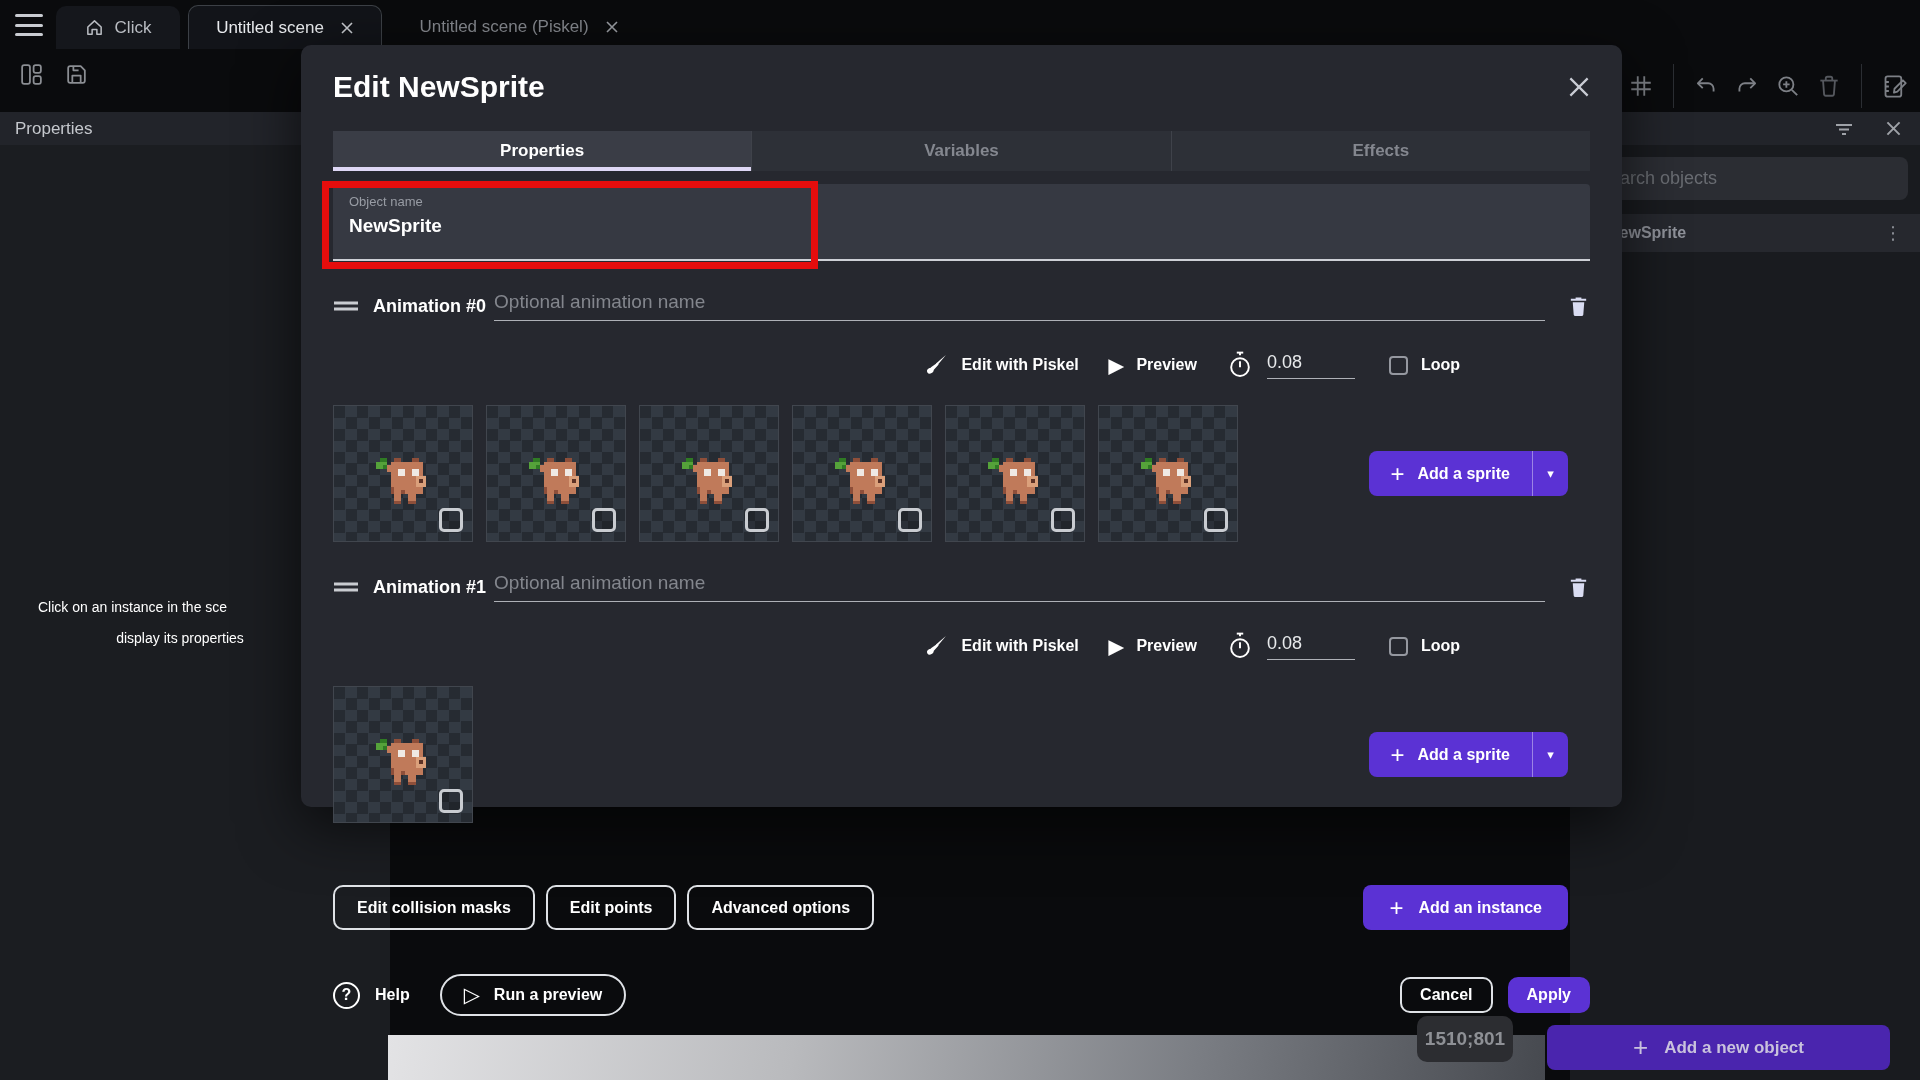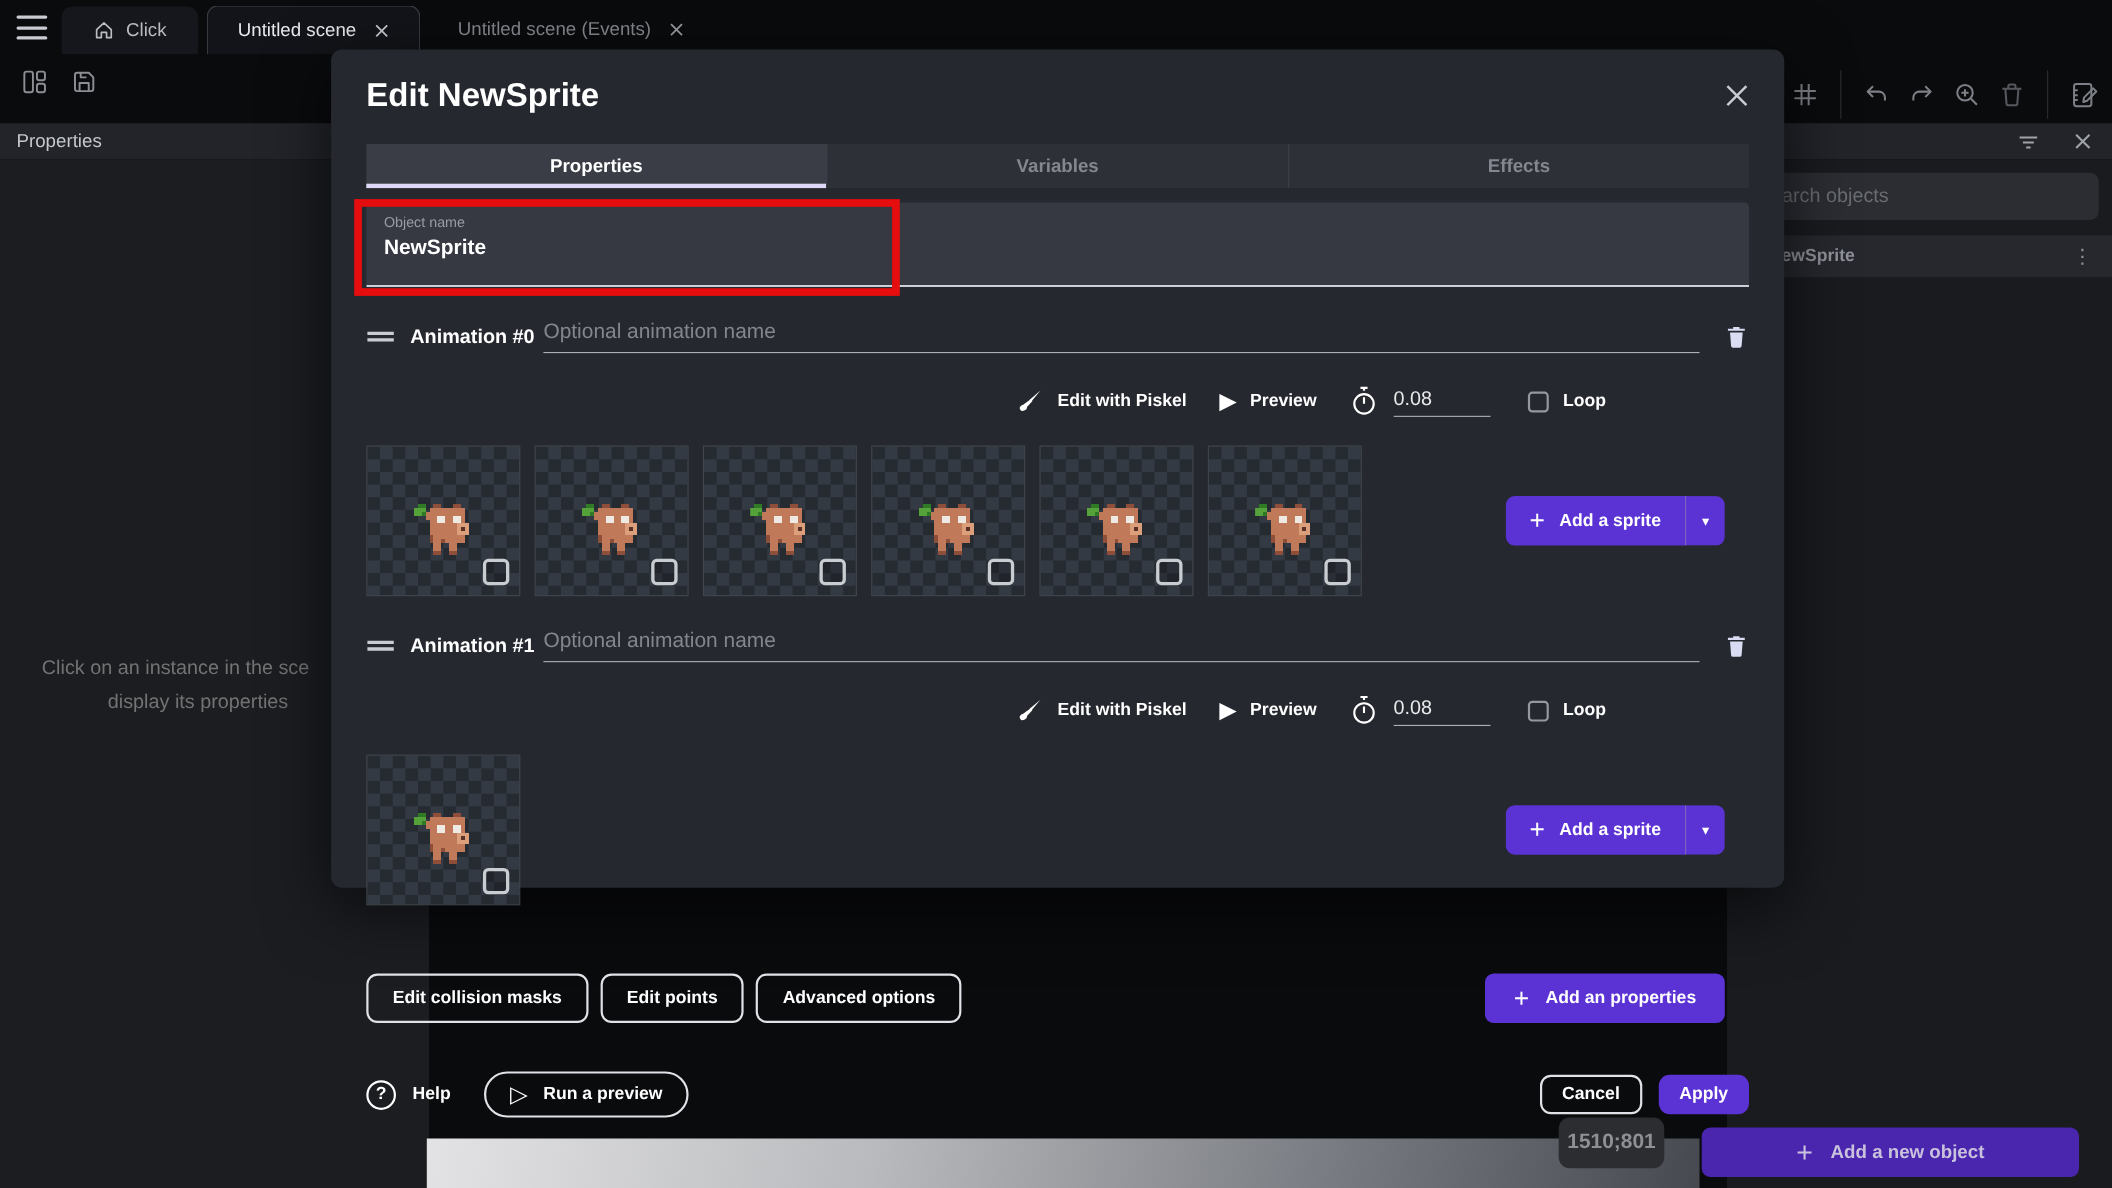--- a/index.html
+++ b/index.html
@@ -28,21 +28,21 @@
   .tool-btn { cursor:pointer; }
   .tool-btn.dim { color:#55585e; }
 
   
   .band-left { position:absolute; left:0; top:112px; width:390px; height:33px; background:#22242a; display:flex; align-items:center; }
   .band-left .band-title { margin-left:15px; color:#c5c8cd; font-size:17px; }
   .band-right { position:absolute; left:1570px; top:112px; width:350px; height:33px; background:#22242a; display:flex; align-items:center; justify-content:flex-end; gap:30px; padding-right:18px; color:#9fa2a8; }
 
   
   .left-panel { position:absolute; left:0; top:145px; width:390px; height:935px; background:#1b1d21; }
-  .empty-msg { position:absolute; left:38px; top:447px; width:284px; color:#737373; font-size:18px; line-height:31px; }
+  .empty-msg { position:absolute; left:38px; top:447px; width:284px; color:#ffffff; font-size:14px; line-height:31px; }
   .empty-msg .l1 { white-space:nowrap; }
   .empty-msg .l2 { text-align:center; }
 
   
   .right-panel { position:absolute; left:1570px; top:145px; width:350px; height:935px; background:#191b1f; }
   .search-box { position:absolute; left:12px; top:12px; width:326px; height:43px; background:#2b2d33; border-radius:8px; display:flex; align-items:center; }
   .search-box input { width:100%; background:transparent; border:none; outline:none; color:#c5c8cd; font-size:18px; padding:0 16px; font-family:inherit; }
   .search-box input::placeholder { color:#696c72; }
   .object-row { position:absolute; left:0; top:69px; width:350px; height:38px; background:#26282e; display:flex; align-items:center; }
   .object-row .obj-name { margin-left:38px; color:#8f929a; font-size:16px; font-weight:bold; }
@@ -135,21 +135,21 @@
     </div>
 
     <div class="tab-scene">
       <span>Untitled scene</span>
       <svg class="tab-x" viewBox="0 0 14 14" stroke="currentColor" stroke-width="1.6">
           <path d="M2 2 L12 12 M12 2 L2 12"></path>
         </svg>
     </div>
 
     <div class="tab-events">
-      <span>Untitled scene (Events)</span>
+      <span>Untitled scene (Piskel)</span>
       <svg class="tab-x" viewBox="0 0 14 14" stroke="currentColor" stroke-width="1.6">
           <path d="M2 2 L12 12 M12 2 L2 12"></path>
         </svg>
     </div>
   </div>
 
   <div class="tools-left">
     <svg class="tool-btn" width="25" height="25" viewBox="0 0 24 24" fill="none" stroke="currentColor" stroke-width="1.7">
         <rect x="3" y="3" width="7.5" height="18" rx="2"></rect>
         <rect x="14" y="3" width="7" height="7.5" rx="2"></rect>
@@ -532,21 +532,21 @@
         </div>
       </div>
     </div>
 
     <div class="footer-actions">
       <button class="btn-outline">Edit collision masks</button>
       <button class="btn-outline">Edit points</button>
       <button class="btn-outline">Advanced options</button>
       <div class="btn-purple btn-add-anim">
         <span class="plus-glyph">+</span>
-        <span>Add an properties</span>
+        <span>Add an instance</span>
       </div>
     </div>
 
     <div class="dlg-footer">
       <div class="help-btn">
         <span class="q-circle">?</span>
         <span>Help</span>
       </div>
       <div class="btn-outline btn-run">
         <span style="font-size:21px;font-weight:normal;">▷</span>

